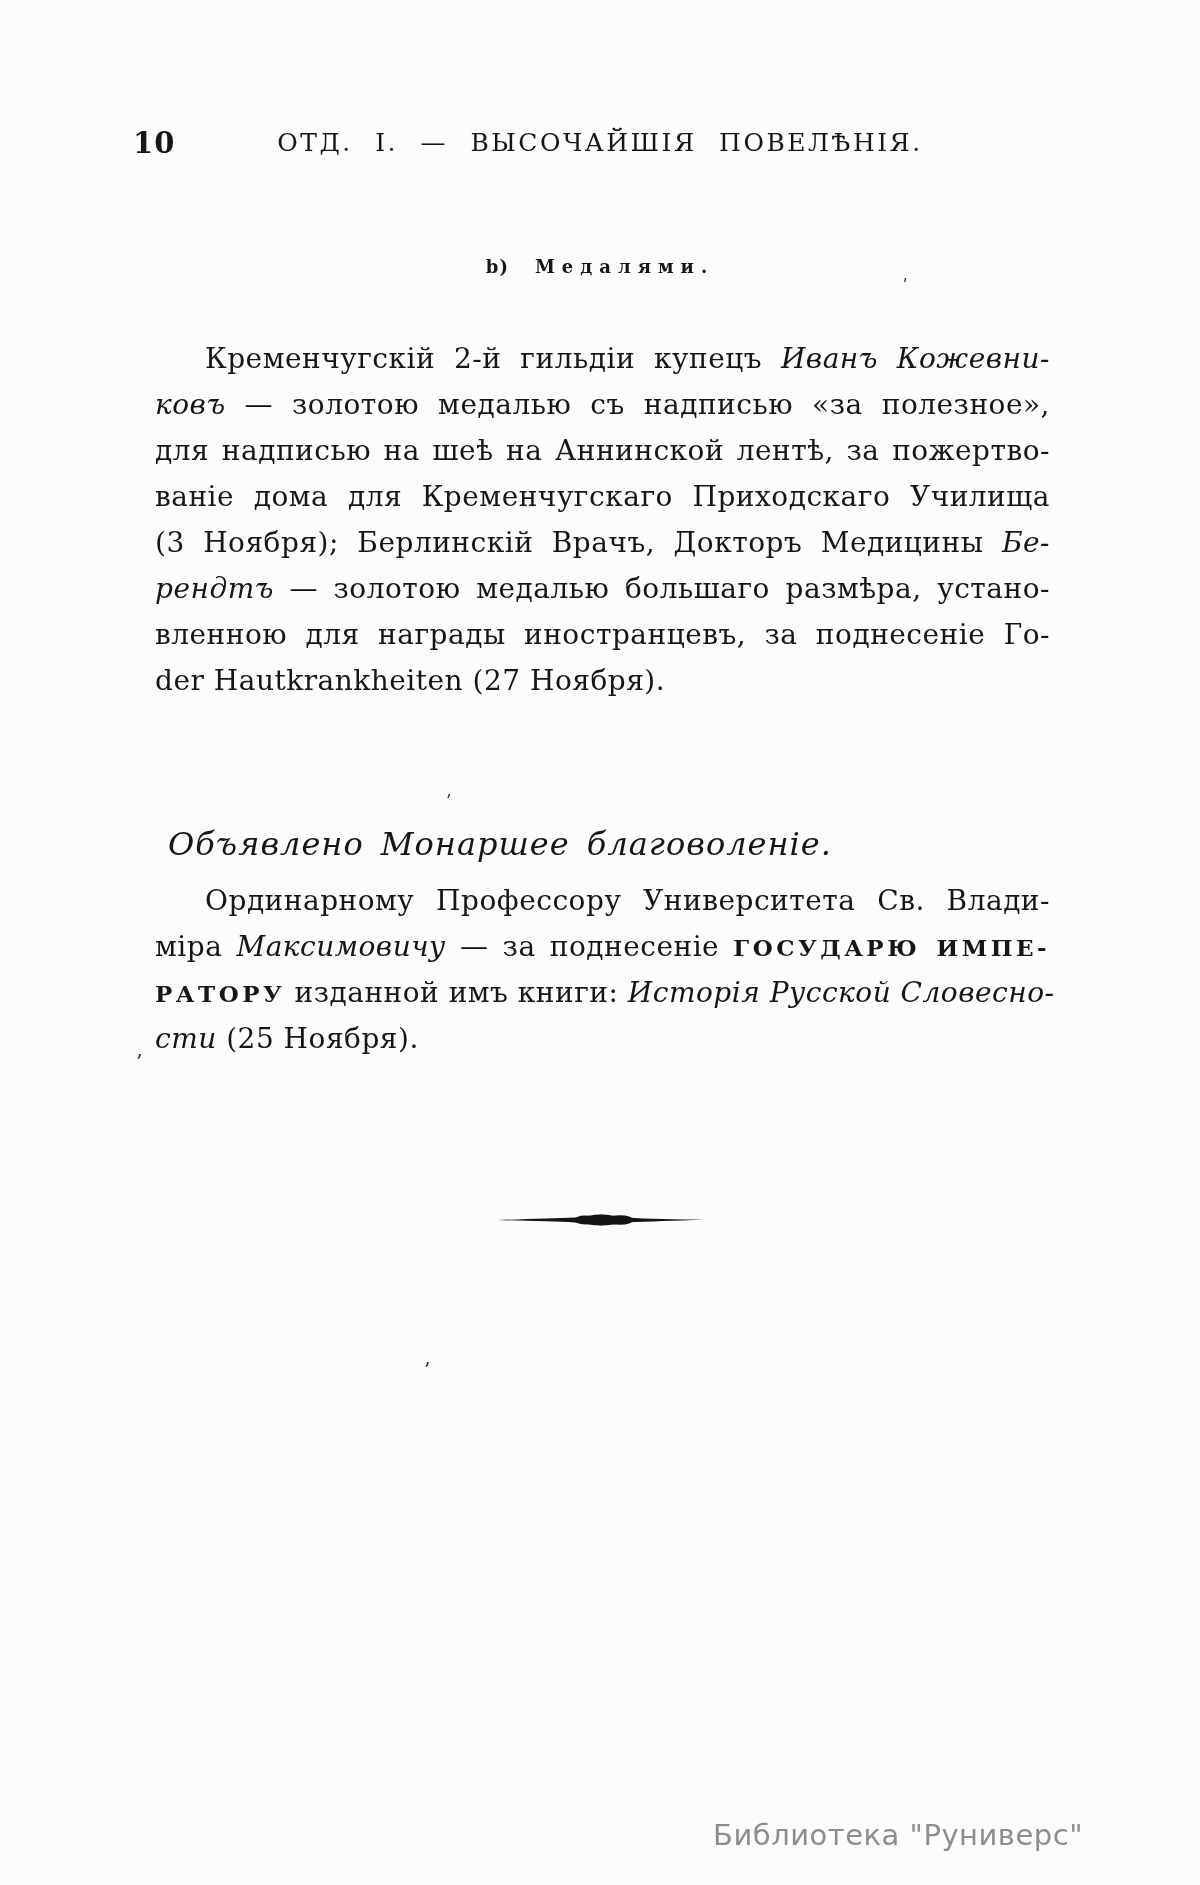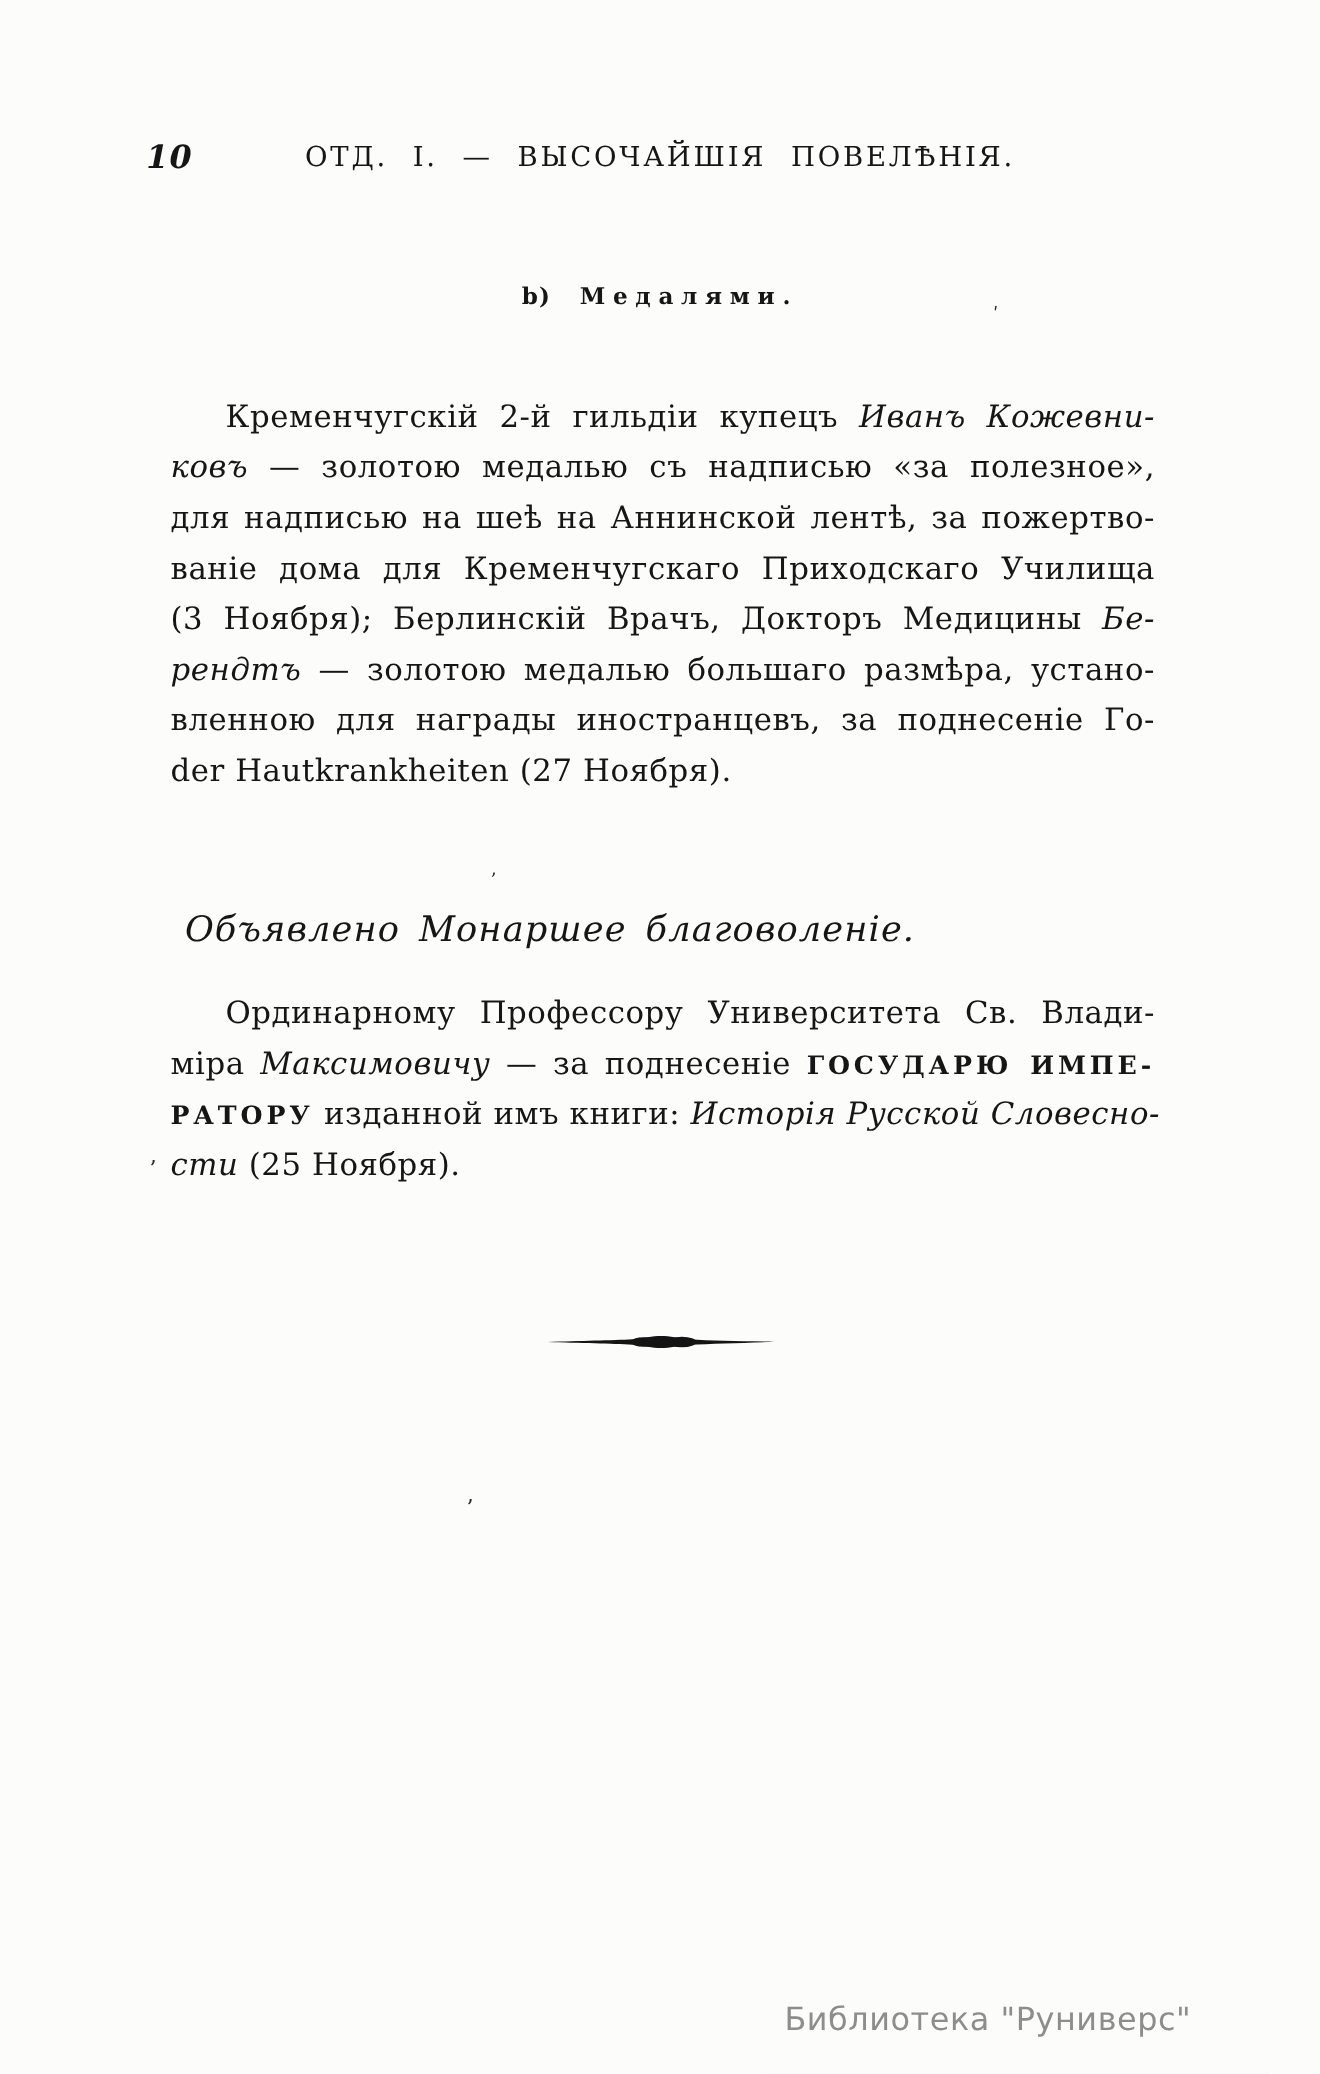--- a/index.html
+++ b/index.html
@@ -10,49 +10,49 @@
   }
   .page{
     position:relative;
     width:1200px;height:1885px;
     background:#fcfdfb;
     color:#161616;
     overflow:hidden;
   }
   .page-number{
     position:absolute;left:133px;top:126px;
-    font-size:29px;font-weight:bold;letter-spacing:1px;font-style:italic;
+    font-size:29px;font-weight:bold;letter-spacing:1px;
   }
   .running-title{
     position:absolute;left:20px;top:128px;width:1160px;
     text-align:center;
     font-size:25px;font-weight:normal;
     letter-spacing:2.5px;word-spacing:12px;
   }
   .section-heading{
     position:absolute;left:0;top:256px;width:1200px;
     text-align:center;
-    font-size:21px;font-weight:bold;
+    font-size:18px;font-weight:bold;
   }
   .section-heading .prefix{font-weight:bold;letter-spacing:1px;margin-right:26px;}
   .section-heading .spaced{letter-spacing:7px;}
   .para{
     position:absolute;left:155px;width:895px;
     font-size:28px;line-height:46px;
     letter-spacing:0.5px;
   }
   .para1{top:336px;}
   .para2{top:878px;}
   .line{
     text-align:justify;
     text-align-last:justify;
     height:46px;white-space:nowrap;
   }
   .line.lastline{text-align-last:left;}
-  .line.indent{padding-left:50px;margin-top:20px;}
+  .line.indent{padding-left:50px;}
   .it{font-style:italic;}
   .caps{font-size:23px;letter-spacing:3.5px;font-weight:bold;}
   .heading2{
     position:absolute;left:0;top:796px;width:1000px;
     text-align:center;
     font-style:italic;
     font-size:32px;letter-spacing:1px;word-spacing:6px;margin-top:29px;
   }
   .divider{
     position:absolute;left:497px;top:1212px;

